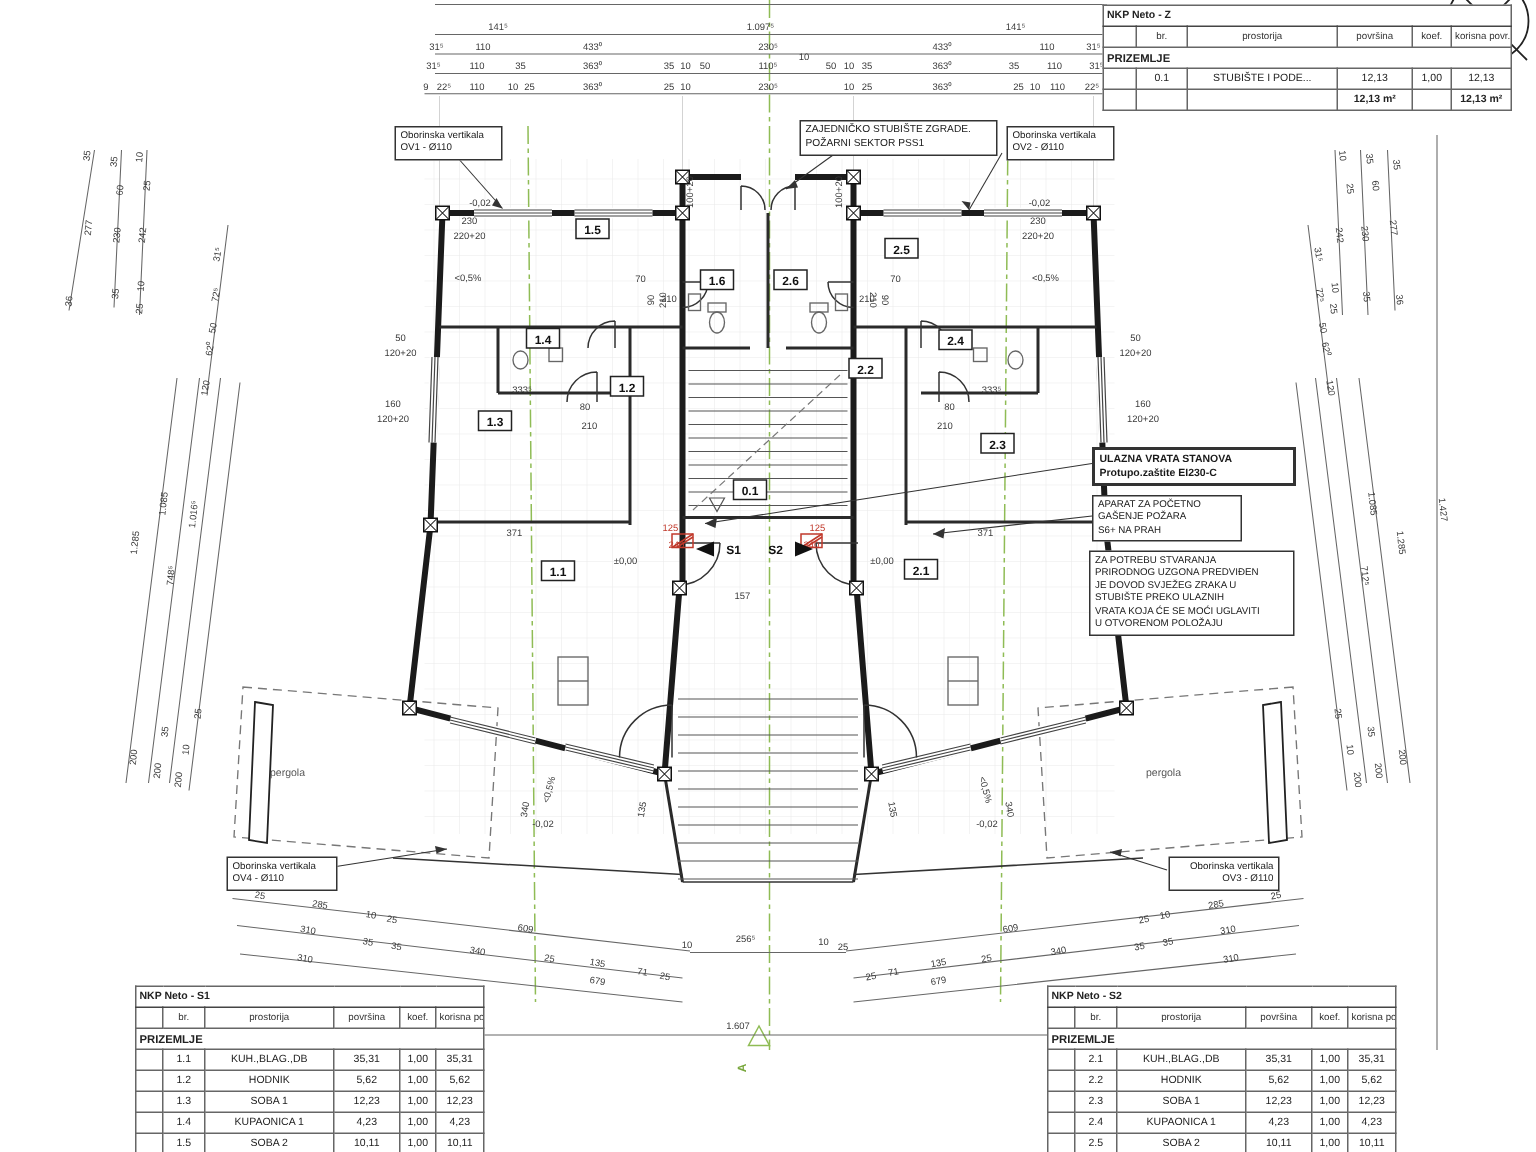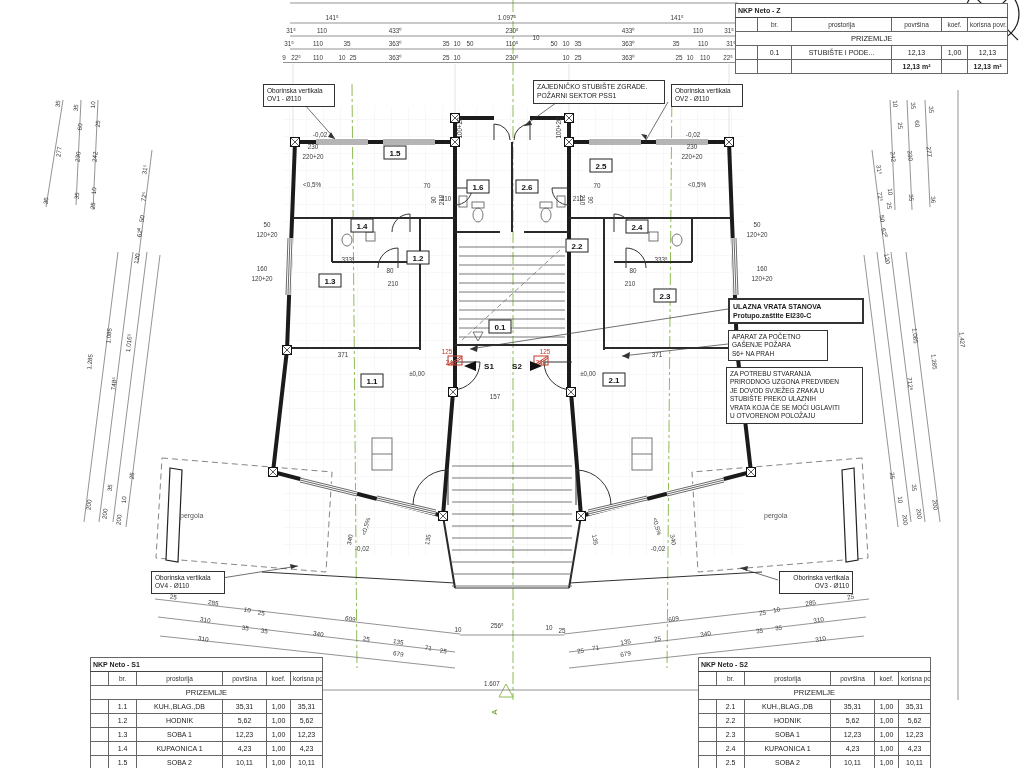--- a/index.html
+++ b/index.html
@@ -24,21 +24,21 @@
   #ov4{left:151px;top:571px;width:66px}
   #ov3{left:779px;top:571px;width:66px;text-align:right}
   .pergola{position:absolute;color:#555;font-size:7px;z-index:4}
   #pg-l{left:180px;top:512px}
   #pg-r{left:764px;top:512px}
   .ntable{position:absolute;border-collapse:collapse;table-layout:fixed;font-size:7px;color:#222;
           background:#fff;z-index:6;border:1.5px solid #444}
   .ntable td{border:1px solid #666;padding:0 2px;height:13px;text-align:center;overflow:hidden;white-space:nowrap}
   .ntable tr.title td{text-align:left;font-weight:bold;border-bottom:1.2px solid #444}
   .ntable tr.colh td{color:#333;font-size:6.5px}
-  .ntable tr.secr td{font-weight:normal;font-size:7.5px;text-align:center}
+  .ntable tr.secr td{font-weight:bold;font-size:7.5px;text-align:left}
   .ntable tr.tot td{font-weight:bold}
   #tz{left:735px;top:3px;width:272px}
   #ts1{left:90px;top:657px;width:232px}
   #ts2{left:698px;top:657px;width:232px}
 </style>
 </head>
 <body>
 
 <div id="canvas">
 

